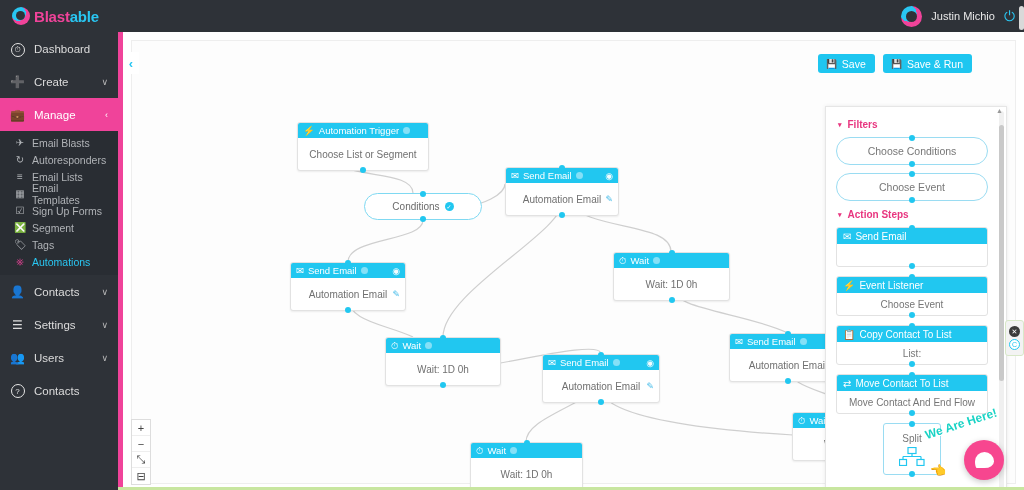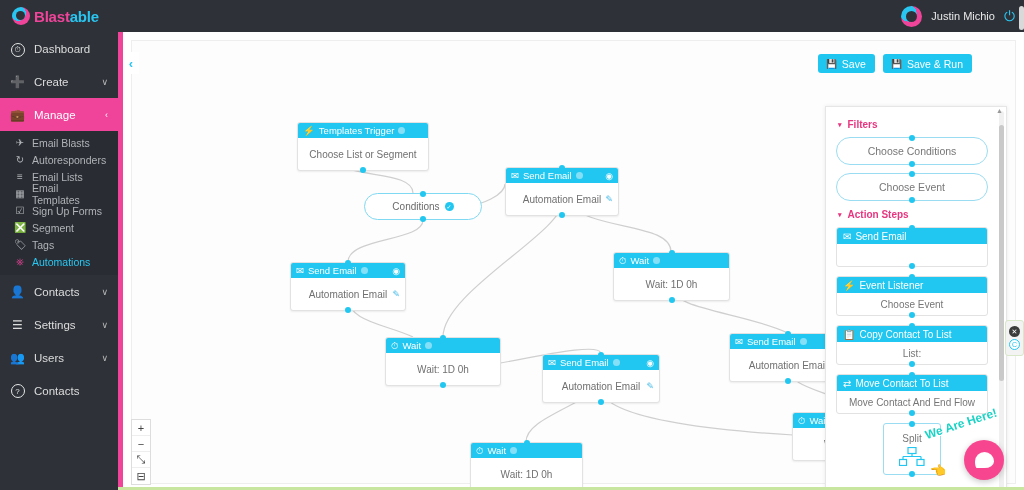--- a/index.html
+++ b/index.html
@@ -276,21 +276,21 @@
         <path d="M 478,356 C 478,390 620,400 670,403"></path>
         <path d="M 665,335 C 665,360 727,360 727,380"></path>
         <path d="M 478,356 C 440,380 403,390 403,410"></path>
         <path d="M 403,444 C 403,470 430,480 455,490"></path>
       </g>
     </svg>
 
     <div class="node" id="node-n1" style="left:174px;top:90px;width:132px;">
       <div class="node-hd">
         <span>⚡</span>
-        <span>Templates Trigger</span>
+        <span>Automation Trigger</span>
         <span class="dot"></span>
       </div>
       <div class="node-bd">
         <span>Choose List or Segment</span>
       </div>
       <div class="port b"></div>
     </div>
 
     <div class="pill" id="node-n2" style="left:241px;top:161px;width:118px;">
       <span>Conditions</span>

